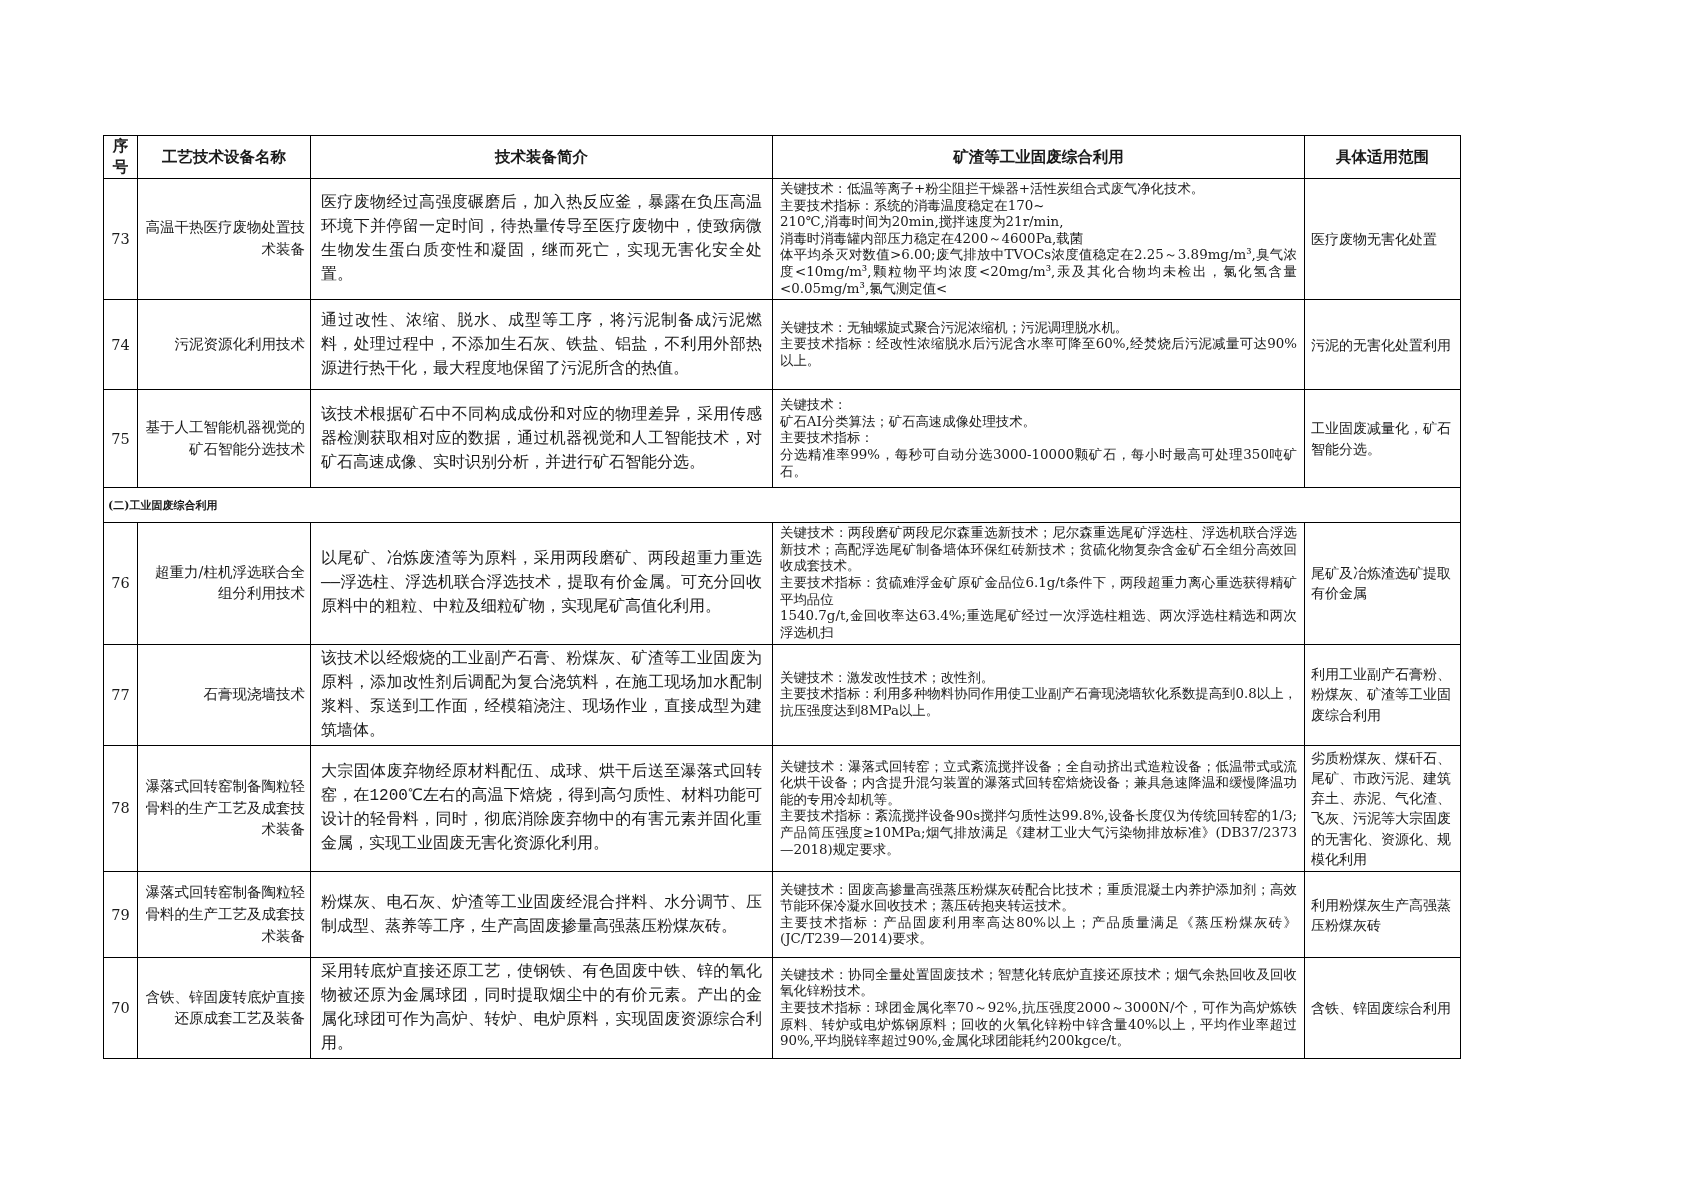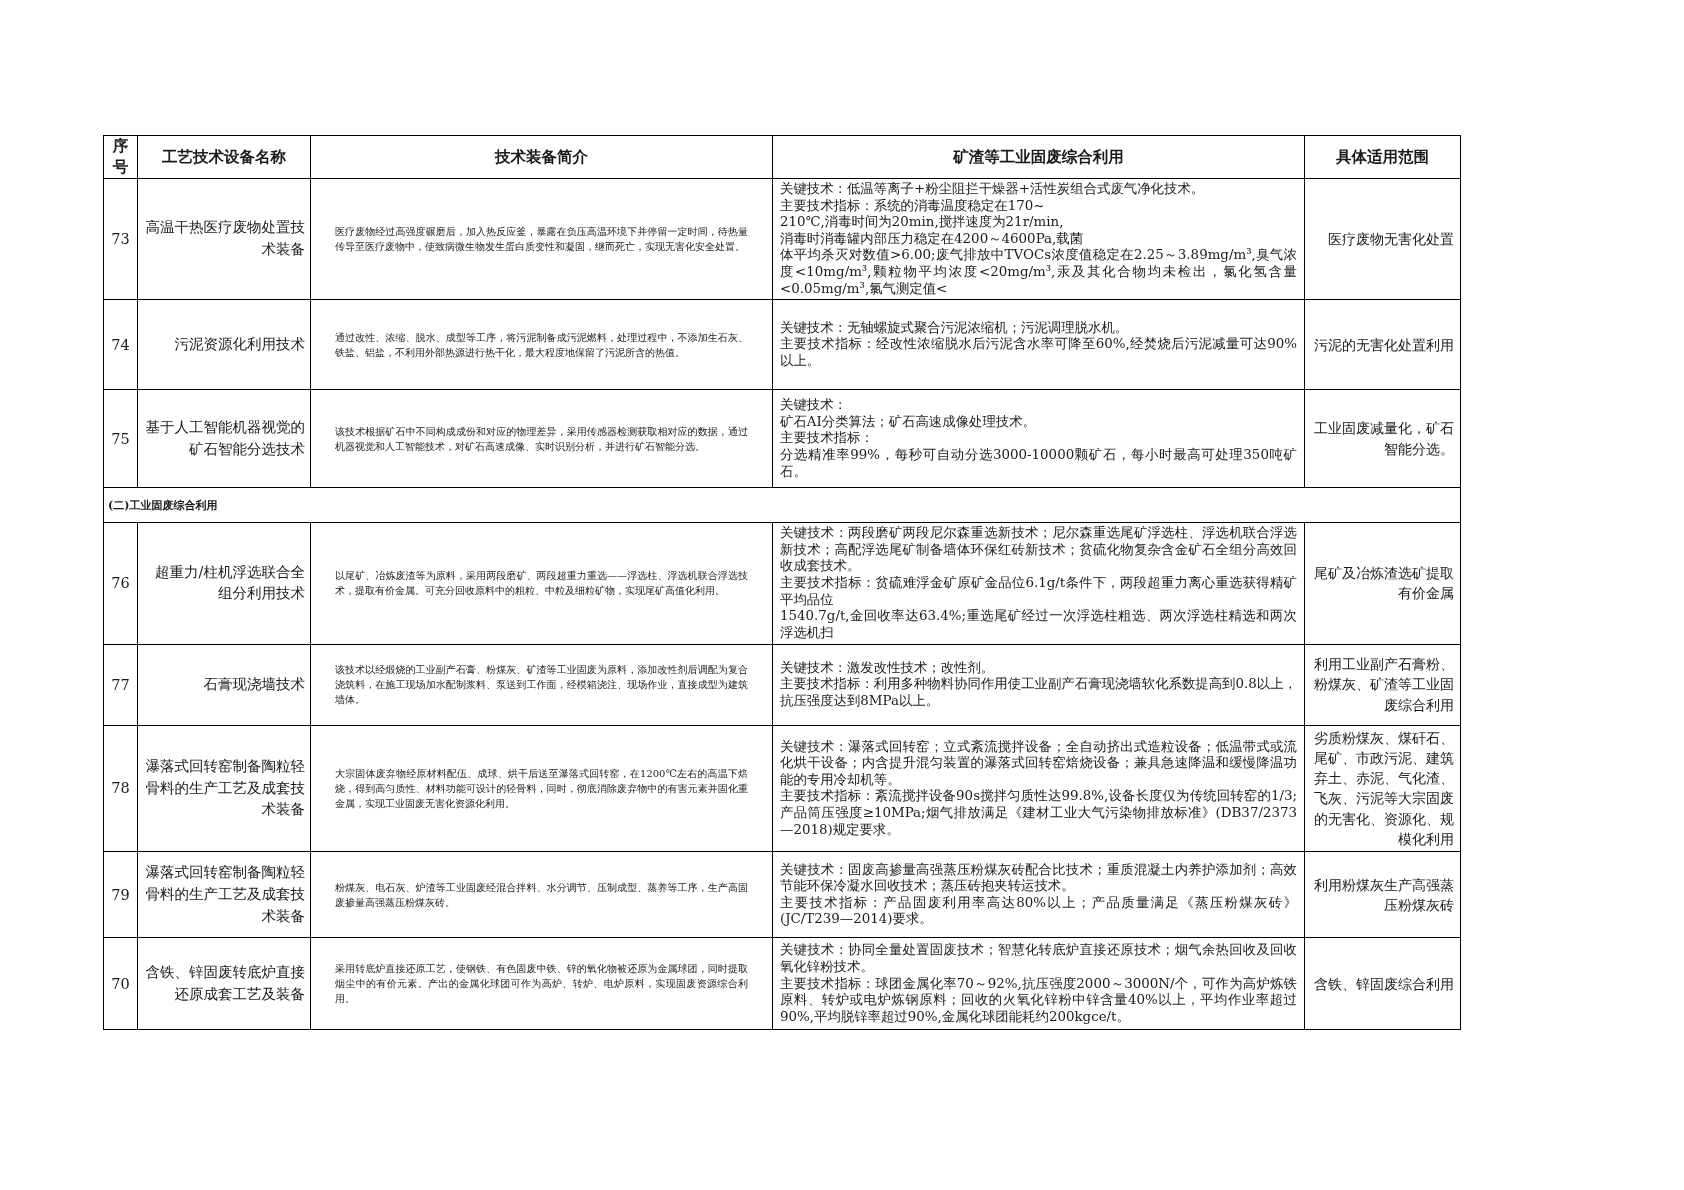--- a/index.html
+++ b/index.html
@@ -41,38 +41,39 @@
     font-size: 14.5px;
     padding: 0;
   }
   td.c-name {
     text-align: right;
     font-size: 14.5px;
     line-height: 1.5;
     padding: 2px 5px;
   }
   td.c-intro {
-    font-size: 10px;
+    font-size: 16px;
     line-height: 1.5;
     text-align: justify;
-    padding: 2px 24px;
+    padding: 2px 10px;
+    font-family: Liberation Mono, monospace;
   }
   td.c-keytech {
     font-size: 13.4px;
     line-height: 1.24;
     text-align: justify;
     white-space: pre-wrap;
     padding: 2px 7px;
     vertical-align: middle;
     margin-left: 35px;
   }
   td.c-scope {
     font-size: 14px;
     line-height: 1.45;
-    text-align: right;
+    text-align: left;
     padding: 2px 6px;
   }
   tr.section-row td {
     font-size: 11px;
     font-weight: bold;
     text-align: left;
     padding: 4px 4px;
     height: 26px;
   }
   tr.r73  { height: 96px; }

